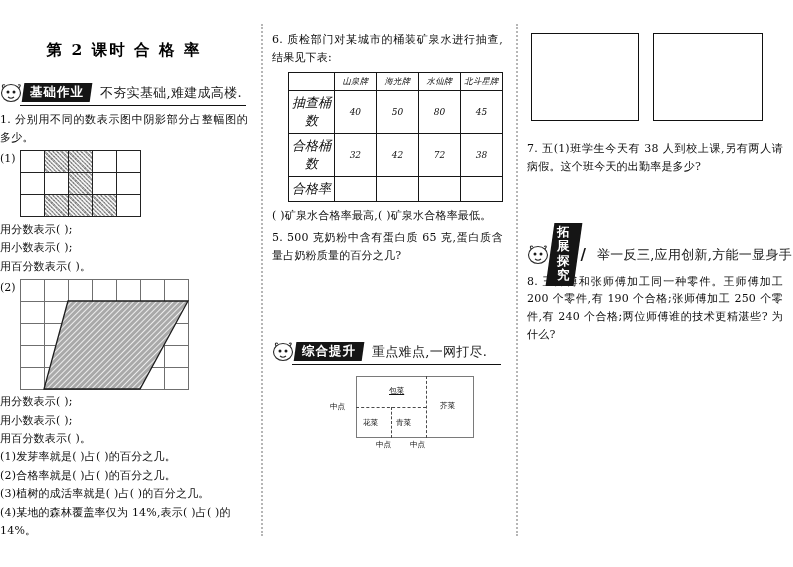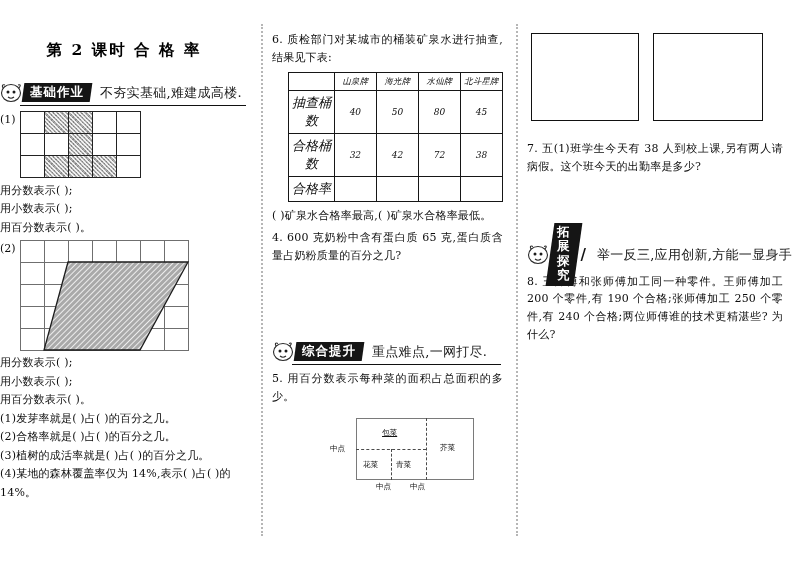--- a/index.html
+++ b/index.html
@@ -223,20 +223,21 @@
           <path d="M8 15 Q11 17.5 14 15" fill="none" stroke="#2a2a2a" stroke-width="1.1"></path>
         </svg>
       </div>
       <div class="banner-label">
         <span>基础作业</span>
       </div>
       <div class="banner-sub">不夯实基础,难建成高楼.</div>
       <div class="banner-rule"></div>
     </div>
 
+    <div class="q">1. 分别用不同的数表示图中阴影部分占整幅图的多少。</div>
 
     <div class="fig-wrap">
       <div class="fig-num">(1)</div>
       <div class="grid-a">
         <div></div>
         <div class="hatch"></div>
         <div class="hatch"></div>
         <div></div>
         <div></div>
         <div></div>
@@ -351,21 +352,21 @@
         <td class="val"></td>
         <td class="val"></td>
         <td class="val"></td>
         <td class="val"></td>
       </tr>
     </tbody>
       </table>
 
     <div class="q">(    )矿泉水合格率最高,(    )矿泉水合格率最低。</div>
 
-    <div class="q">4. 600 克奶粉中含有蛋白质 65 克,蛋白质含量占奶粉质量的百分之几?</div>
+    <div class="q">5. 500 克奶粉中含有蛋白质 65 克,蛋白质含量占奶粉质量的百分之几?</div>
 
     <div class="spacer-lg"></div>
     <div class="spacer-lg"></div>
     <div class="spacer-md"></div>
 
     <div class="banner">
       <div class="banner-mascot">
         <svg width="26" height="22" viewBox="0 0 26 22">
           <ellipse cx="11" cy="11" rx="9.5" ry="8.5" fill="none" stroke="#2a2a2a" stroke-width="1.1"></ellipse>
           <path d="M4 5 Q2 1 6 2.5" fill="none" stroke="#2a2a2a" stroke-width="1.1"></path>
@@ -375,32 +376,31 @@
           <path d="M8 15 Q11 17.5 14 15" fill="none" stroke="#2a2a2a" stroke-width="1.1"></path>
         </svg>
       </div>
       <div class="banner-label">
         <span>综合提升</span>
       </div>
       <div class="banner-sub">重点难点,一网打尽.</div>
       <div class="banner-rule"></div>
     </div>
 
-    <div class="q">5. 用百分数表示每种菜的面积占总面积的多少。</div>
 
     <div class="garden-wrap">
       <div class="garden-outer"></div>
 
       <div class="g-dash-v" style="left:96px; top:2px; height:62px;"></div>
 
       <div class="g-dash-h" style="left:26px; top:33px; width:70px;"></div>
 
       <div class="g-dash-v" style="left:61px; top:33px; height:31px;"></div>
 
-      <div class="g-label" style="left:52px; top:12px;text-decoration:underline;">包菜</div>
+      <div class="g-label" style="left:59px; top:12px;text-decoration:underline;">包菜</div>
       <div class="g-label" style="left:33px; top:44px;">花菜</div>
       <div class="g-label" style="left:66px; top:44px;">青菜</div>
       <div class="g-label" style="left:110px; top:27px;">芥菜</div>
 
       <div class="g-label" style="left:0px; top:28px;">中点</div>
       <div class="g-label" style="left:46px; top:66px;">中点</div>
       <div class="g-label" style="left:80px; top:66px;">中点</div>
     </div>
 
   </div>

